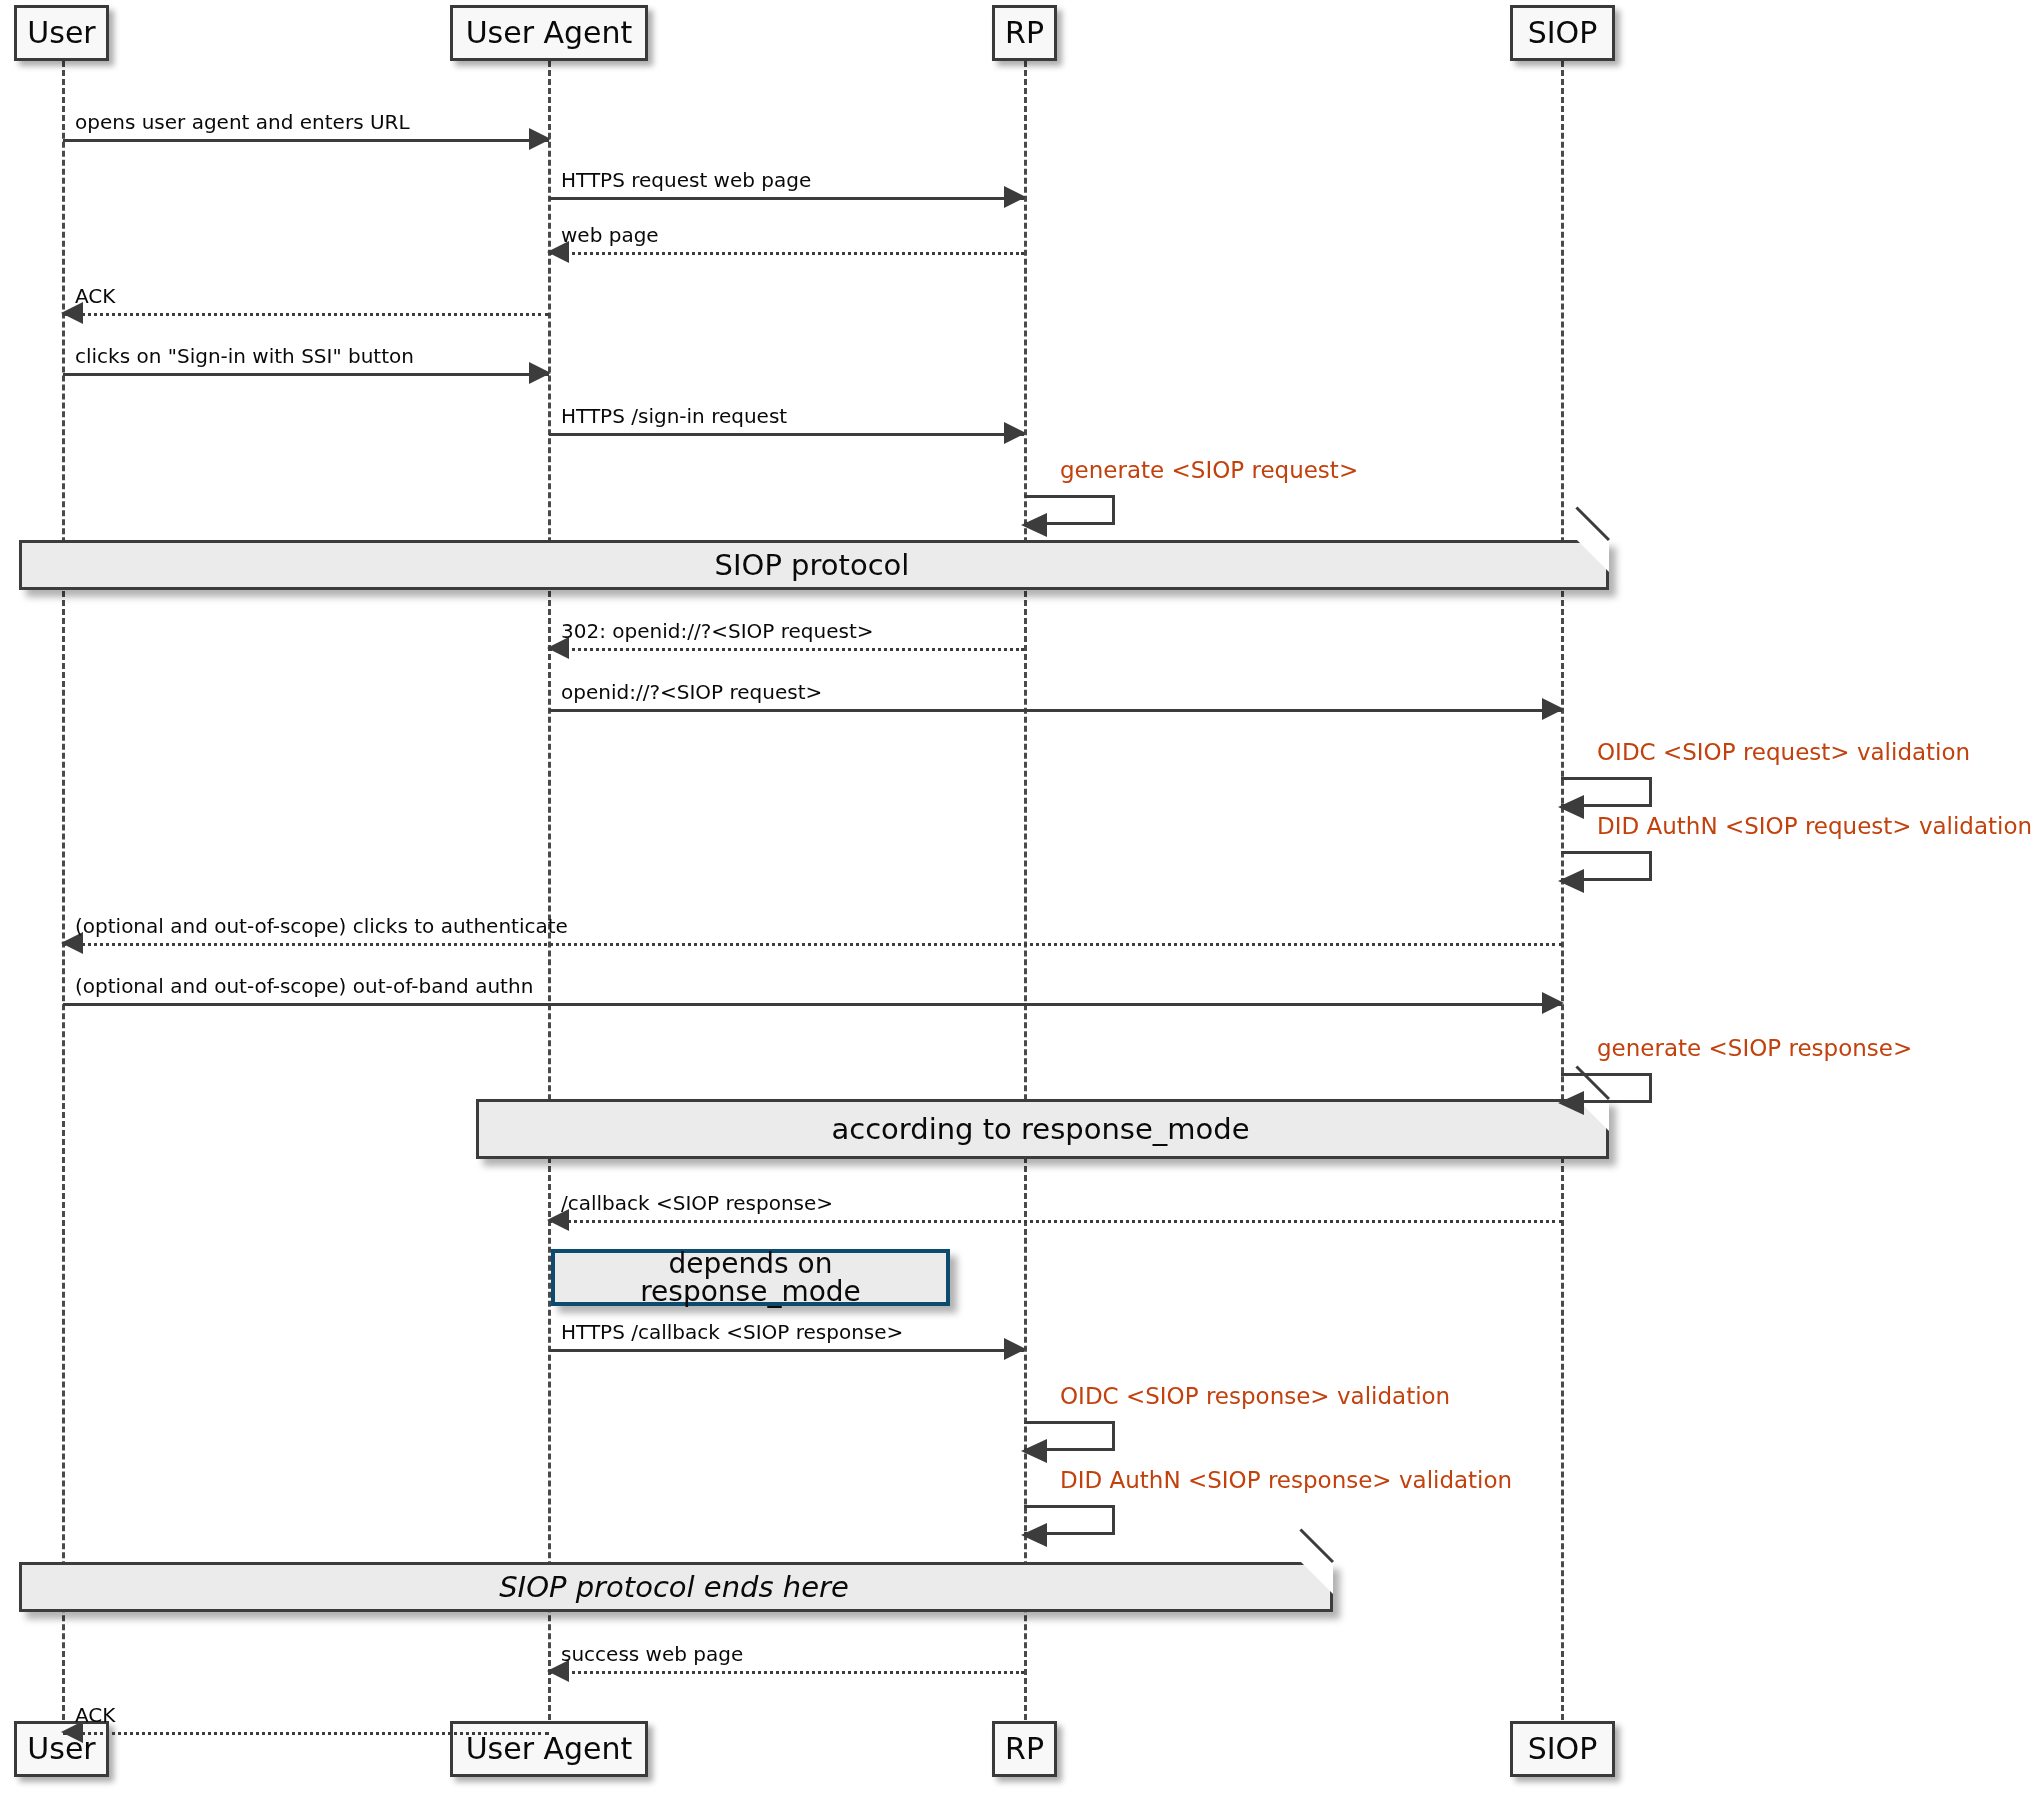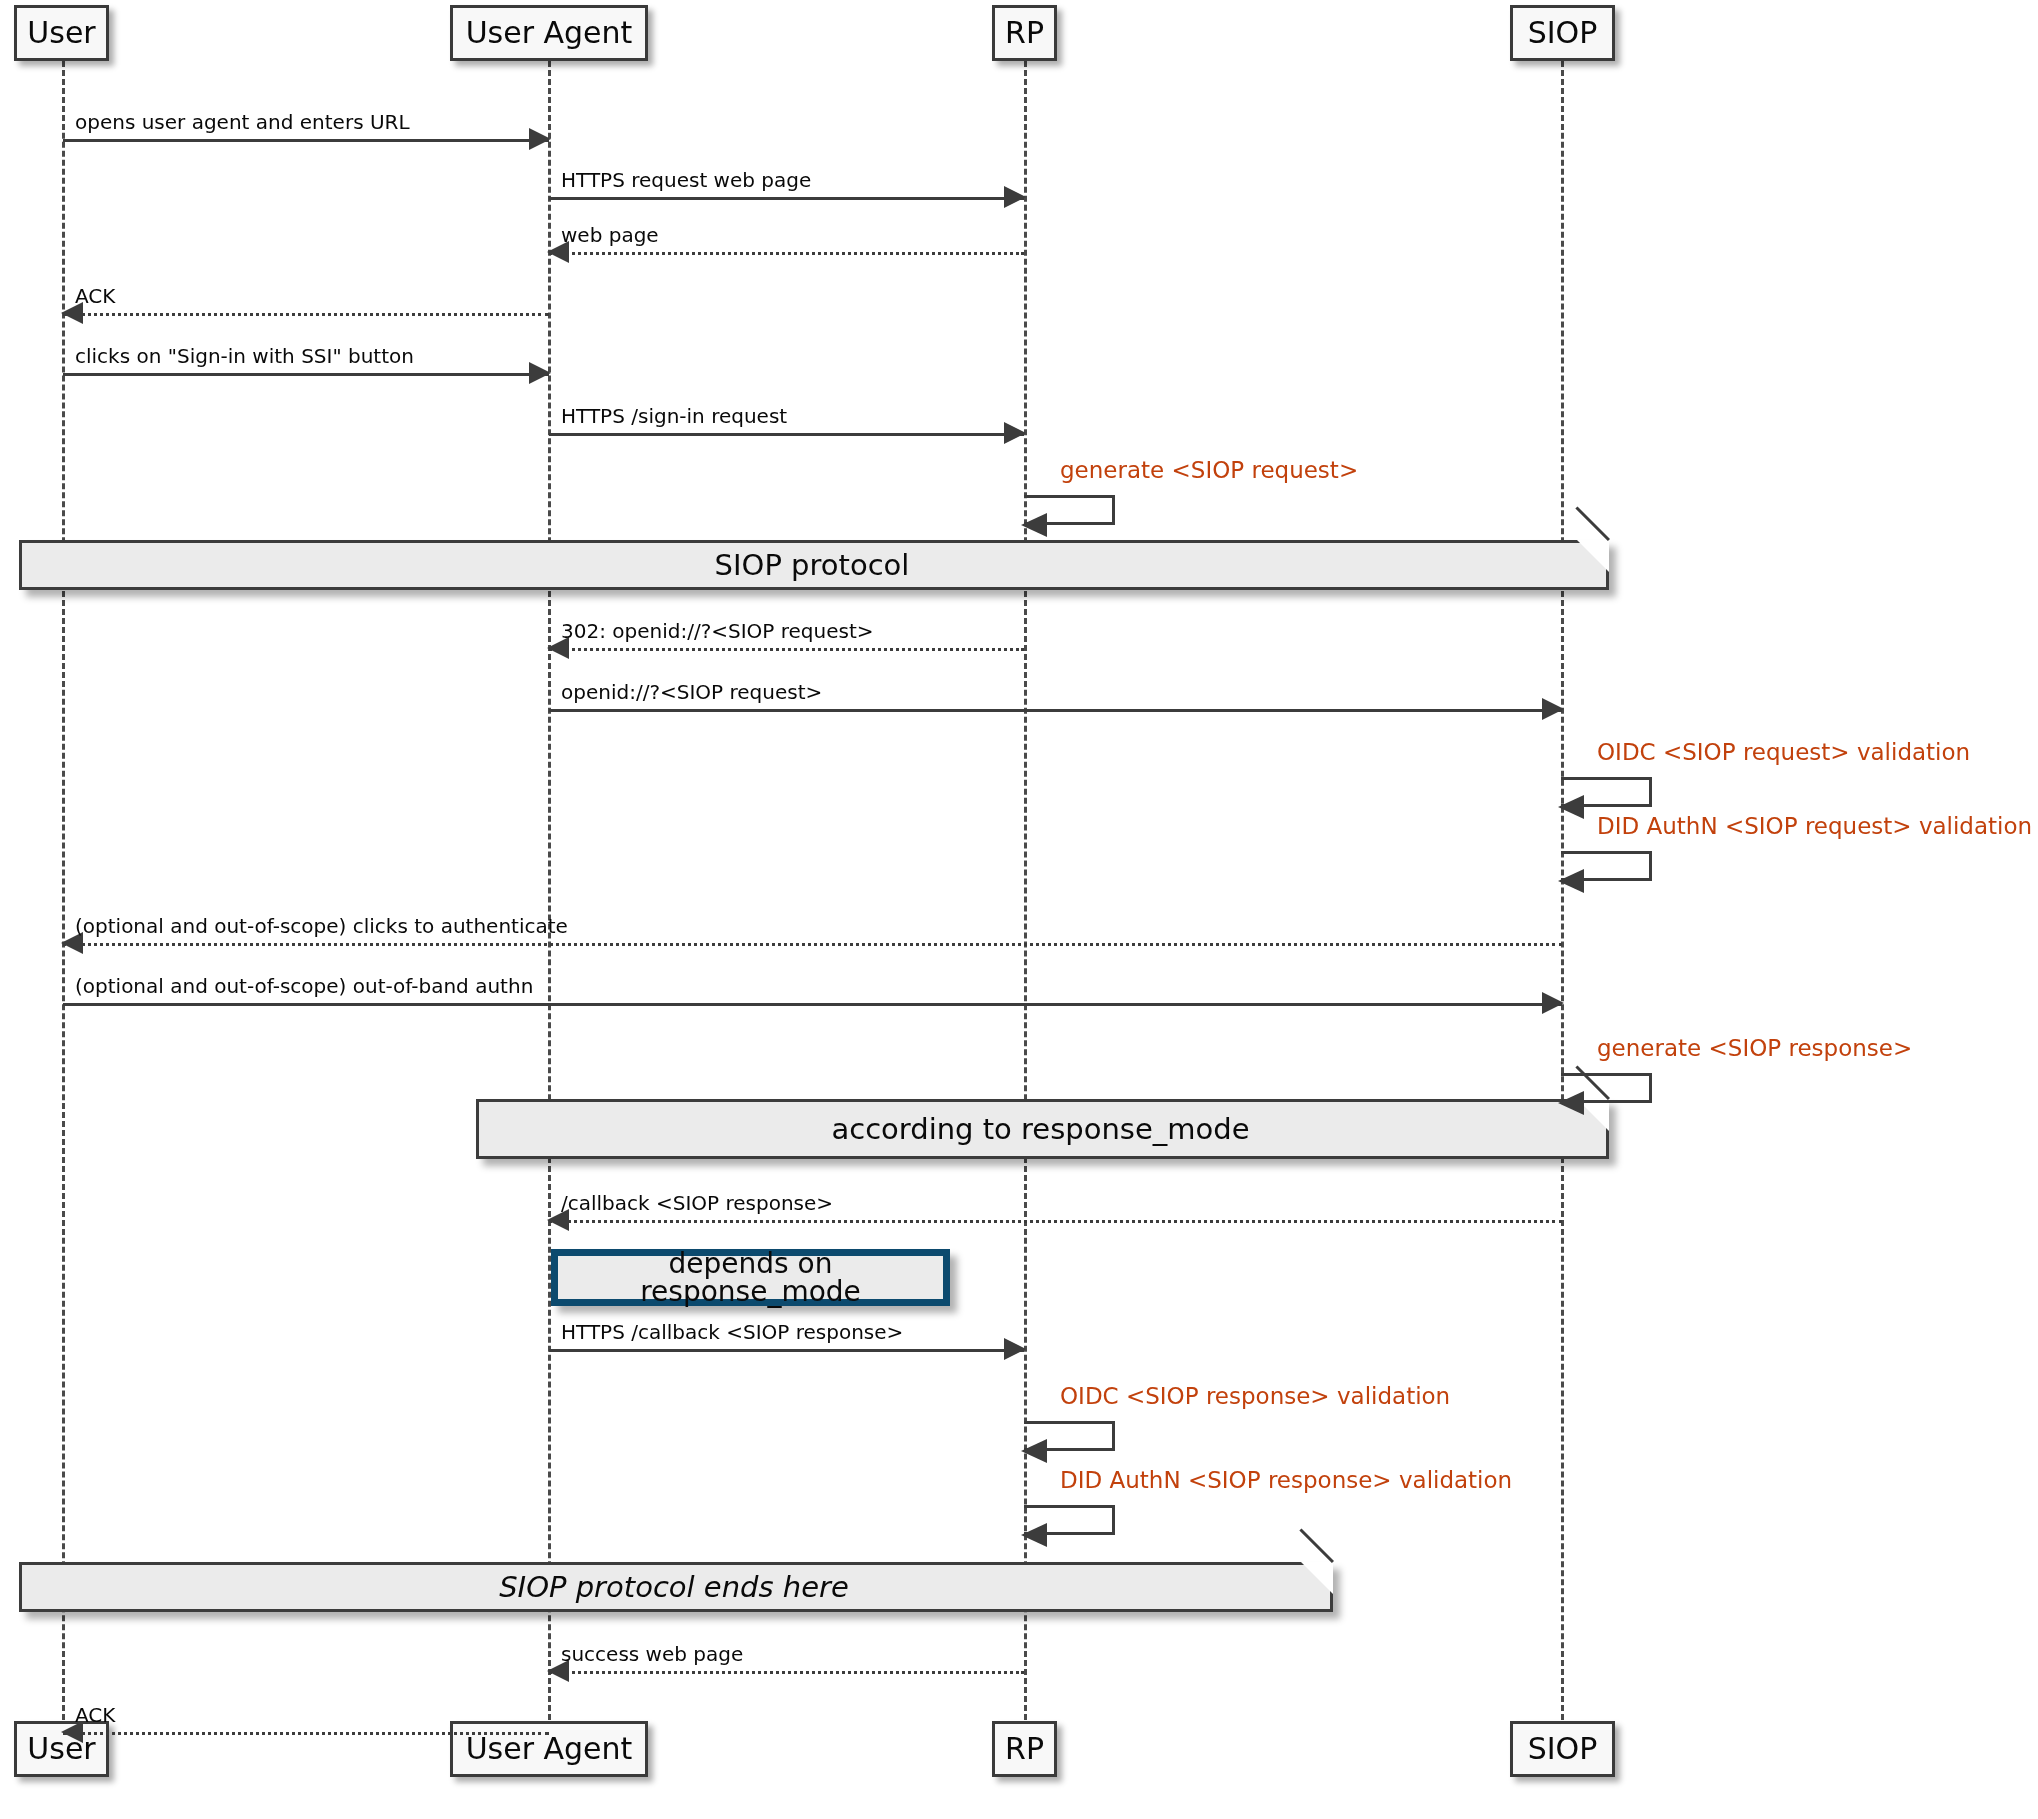--- a/index.html
+++ b/index.html
@@ -84,21 +84,21 @@
   }
   .groupbar .gtext{
     position:absolute;left:0;right:4px;top:50%;transform:translateY(-50%);
     text-align:center;font-size:29px;color:#0a0a0a;line-height:1;
   }
 
   
   .notebox{
     position:absolute;
     background:#ebebeb;
-    border:7px solid #0c4a6e;
+    border:4px solid #0c4a6e;
     box-shadow:7px 7px 7px rgba(0,0,0,0.30);
     box-sizing:border-box;
   }
   .notebox .ntext{
     position:absolute;left:0;right:0;top:50%;transform:translateY(-50%);
     text-align:center;font-size:28px;color:#0a0a0a;line-height:1;
   }
 </style>
 </head>
 <body>

